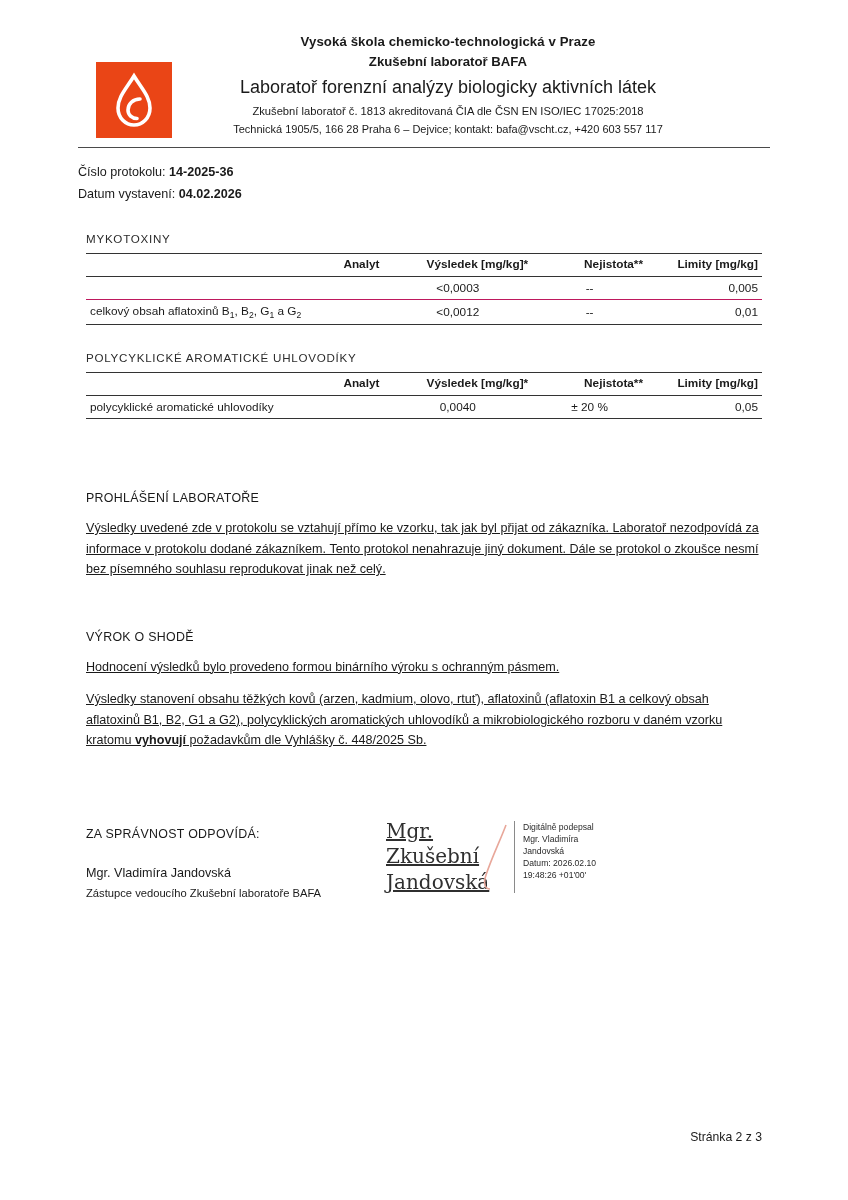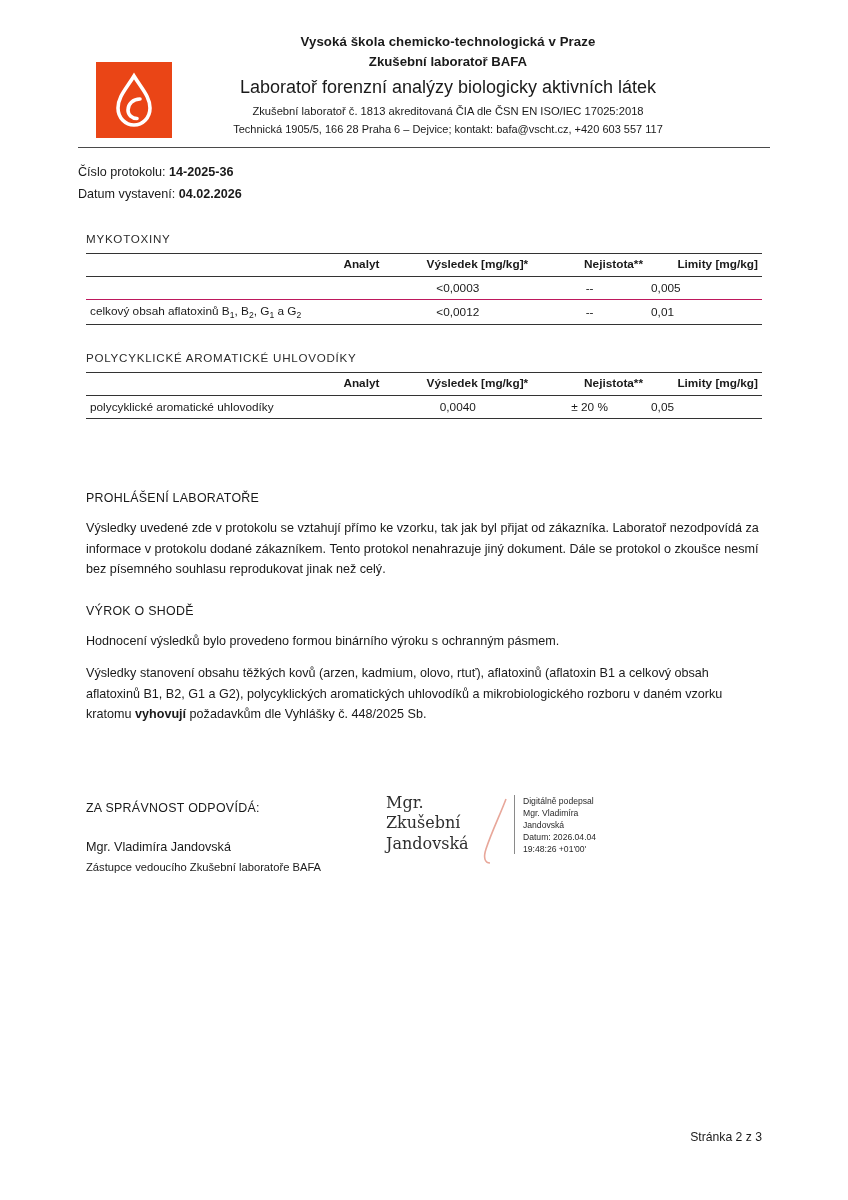--- a/index.html
+++ b/index.html
@@ -112,39 +112,40 @@
     padding: 4px 4px 4px 4px;
     border-bottom: 1px solid #be185d;
     font-size: 11.8px;
   }
   table.restbl tr:last-child td {
     border-bottom: 1.2px solid #333;
   }
   .col-analyt { width: 44%; }
   .col-vysledek { width: 22%; text-align: center; }
   .col-nejistota { width: 17%; text-align: center; }
-  .col-limity { width: 17%; text-align: left; }
+  .col-limity { width: 17%; text-align: right; }
   th.col-vysledek, th.col-nejistota, th.col-limity { text-align: center; }
   sub { font-size: 8.6px; }
 
   
   .block-title {
     font-size: 12.4px;
     letter-spacing: 0.3px;
     margin-top: 0;
     margin-bottom: 13px;
   }
   .para {
     font-size: 12.6px;
     line-height: 1.63;
     margin: 0 0 12px 0;
     max-width: 690px;
+    text-decoration: underline;
   }
   #prohlaseni { margin-top: 72px; }
-  #vyrok { margin-top: 24px; }
+  #vyrok { margin-top: 50px; }
   .para b { font-weight: bold; }
 
   
   .sig-area {
     margin-top: 76px;
     position: relative;
     min-height: 120px;
   }
   .sig-title {
     font-size: 12.4px;
@@ -162,25 +163,26 @@
   .sig-stamp {
     position: absolute;
     right: 86px;
     top: -8px;
     width: 290px;
     display: flex;
     align-items: flex-start;
   }
   .stamp-script {
     font-family: "DejaVu Serif", serif;
-    font-size: 16px;
+    font-size: 20px;
     line-height: 1.28;
     color: #2f2f2f;
     width: 118px;
     position: relative;
+    text-decoration: underline;
   }
   .stamp-flourish {
     position: absolute;
     right: -6px;
     top: 4px;
     width: 30px;
     height: 70px;
   }
   .stamp-divider {
     width: 1px;
@@ -314,21 +316,21 @@
         <div>Jandovská</div>
         <svg class="stamp-flourish" viewBox="0 0 30 70" aria-hidden="true">
           <path d="M26 2 C20 18, 12 34, 6 52 C3 61, 5 66, 10 66" fill="none" stroke="#e8a79a" stroke-width="1.6"></path>
         </svg>
       </div>
       <div class="stamp-divider"></div>
       <div class="stamp-meta">
         <div>Digitálně podepsal</div>
         <div>Mgr. Vladimíra</div>
         <div>Jandovská</div>
-        <div>Datum: 2026.04.04</div>
+        <div>Datum: 2026.02.10</div>
         <div>19:48:26 +01'00'</div>
       </div>
     </div>
   </div>
 
   <div class="footer">Stránka 2 z 3</div>
 
 </div>
 
 </body></html>

